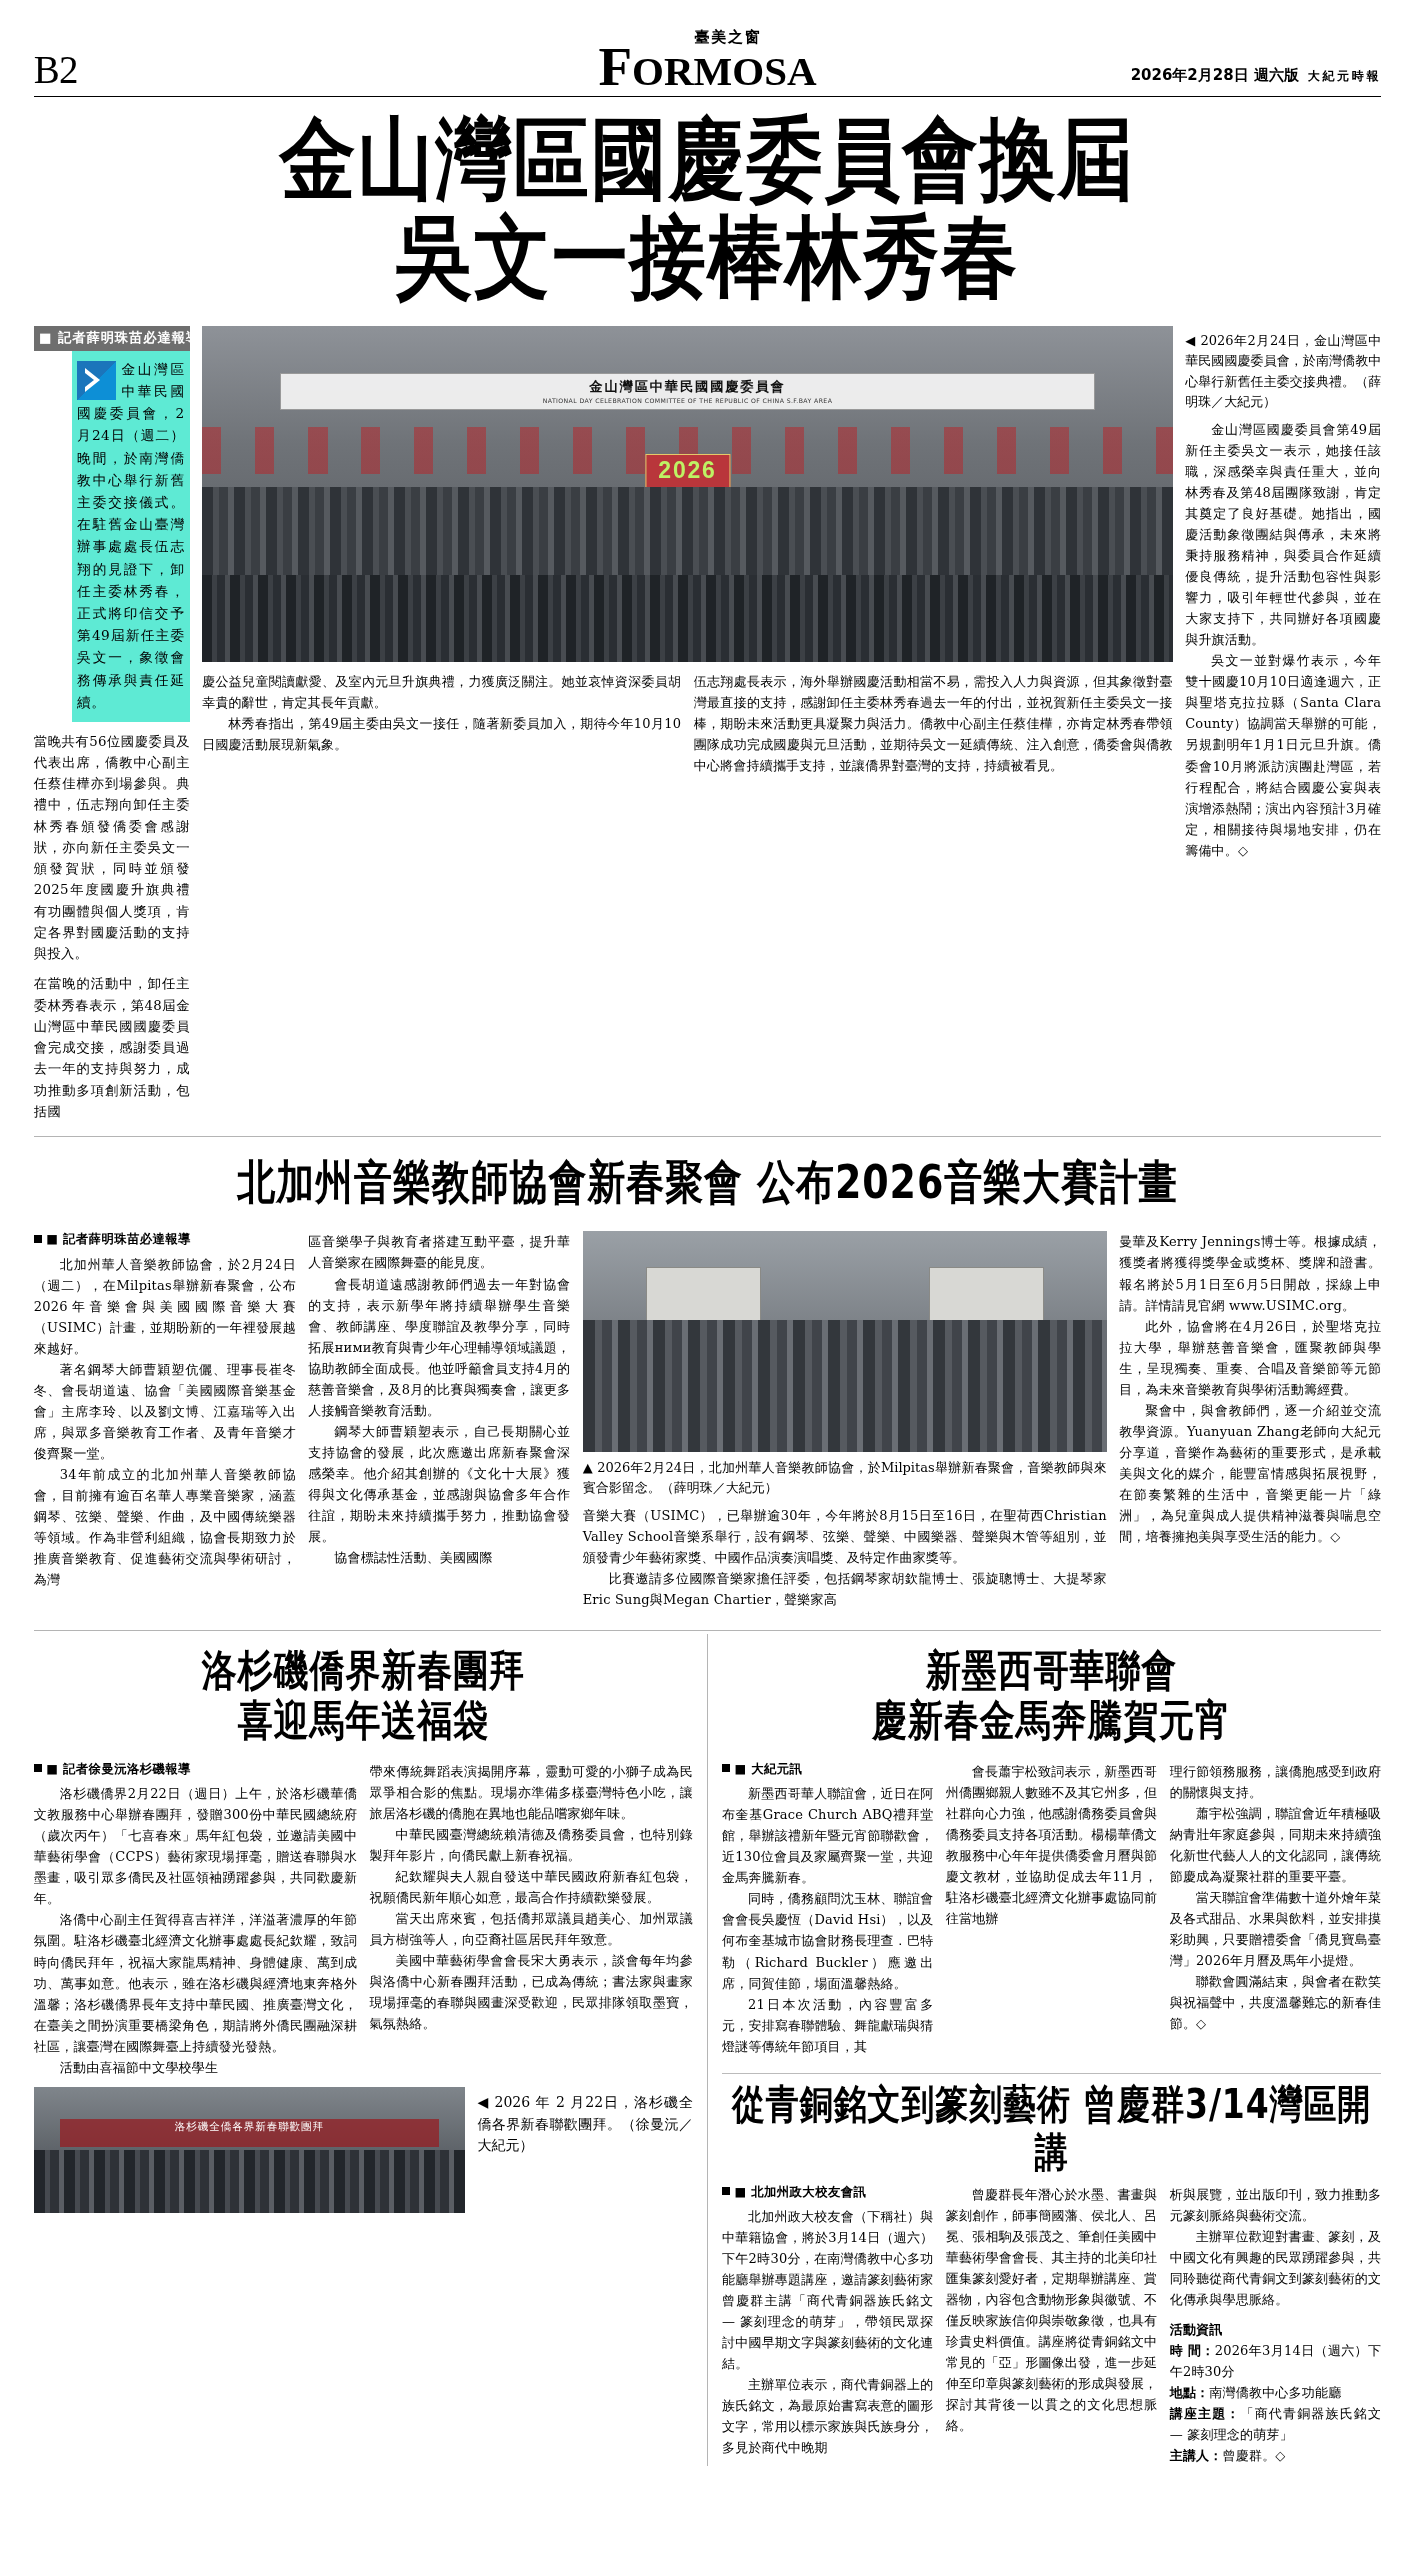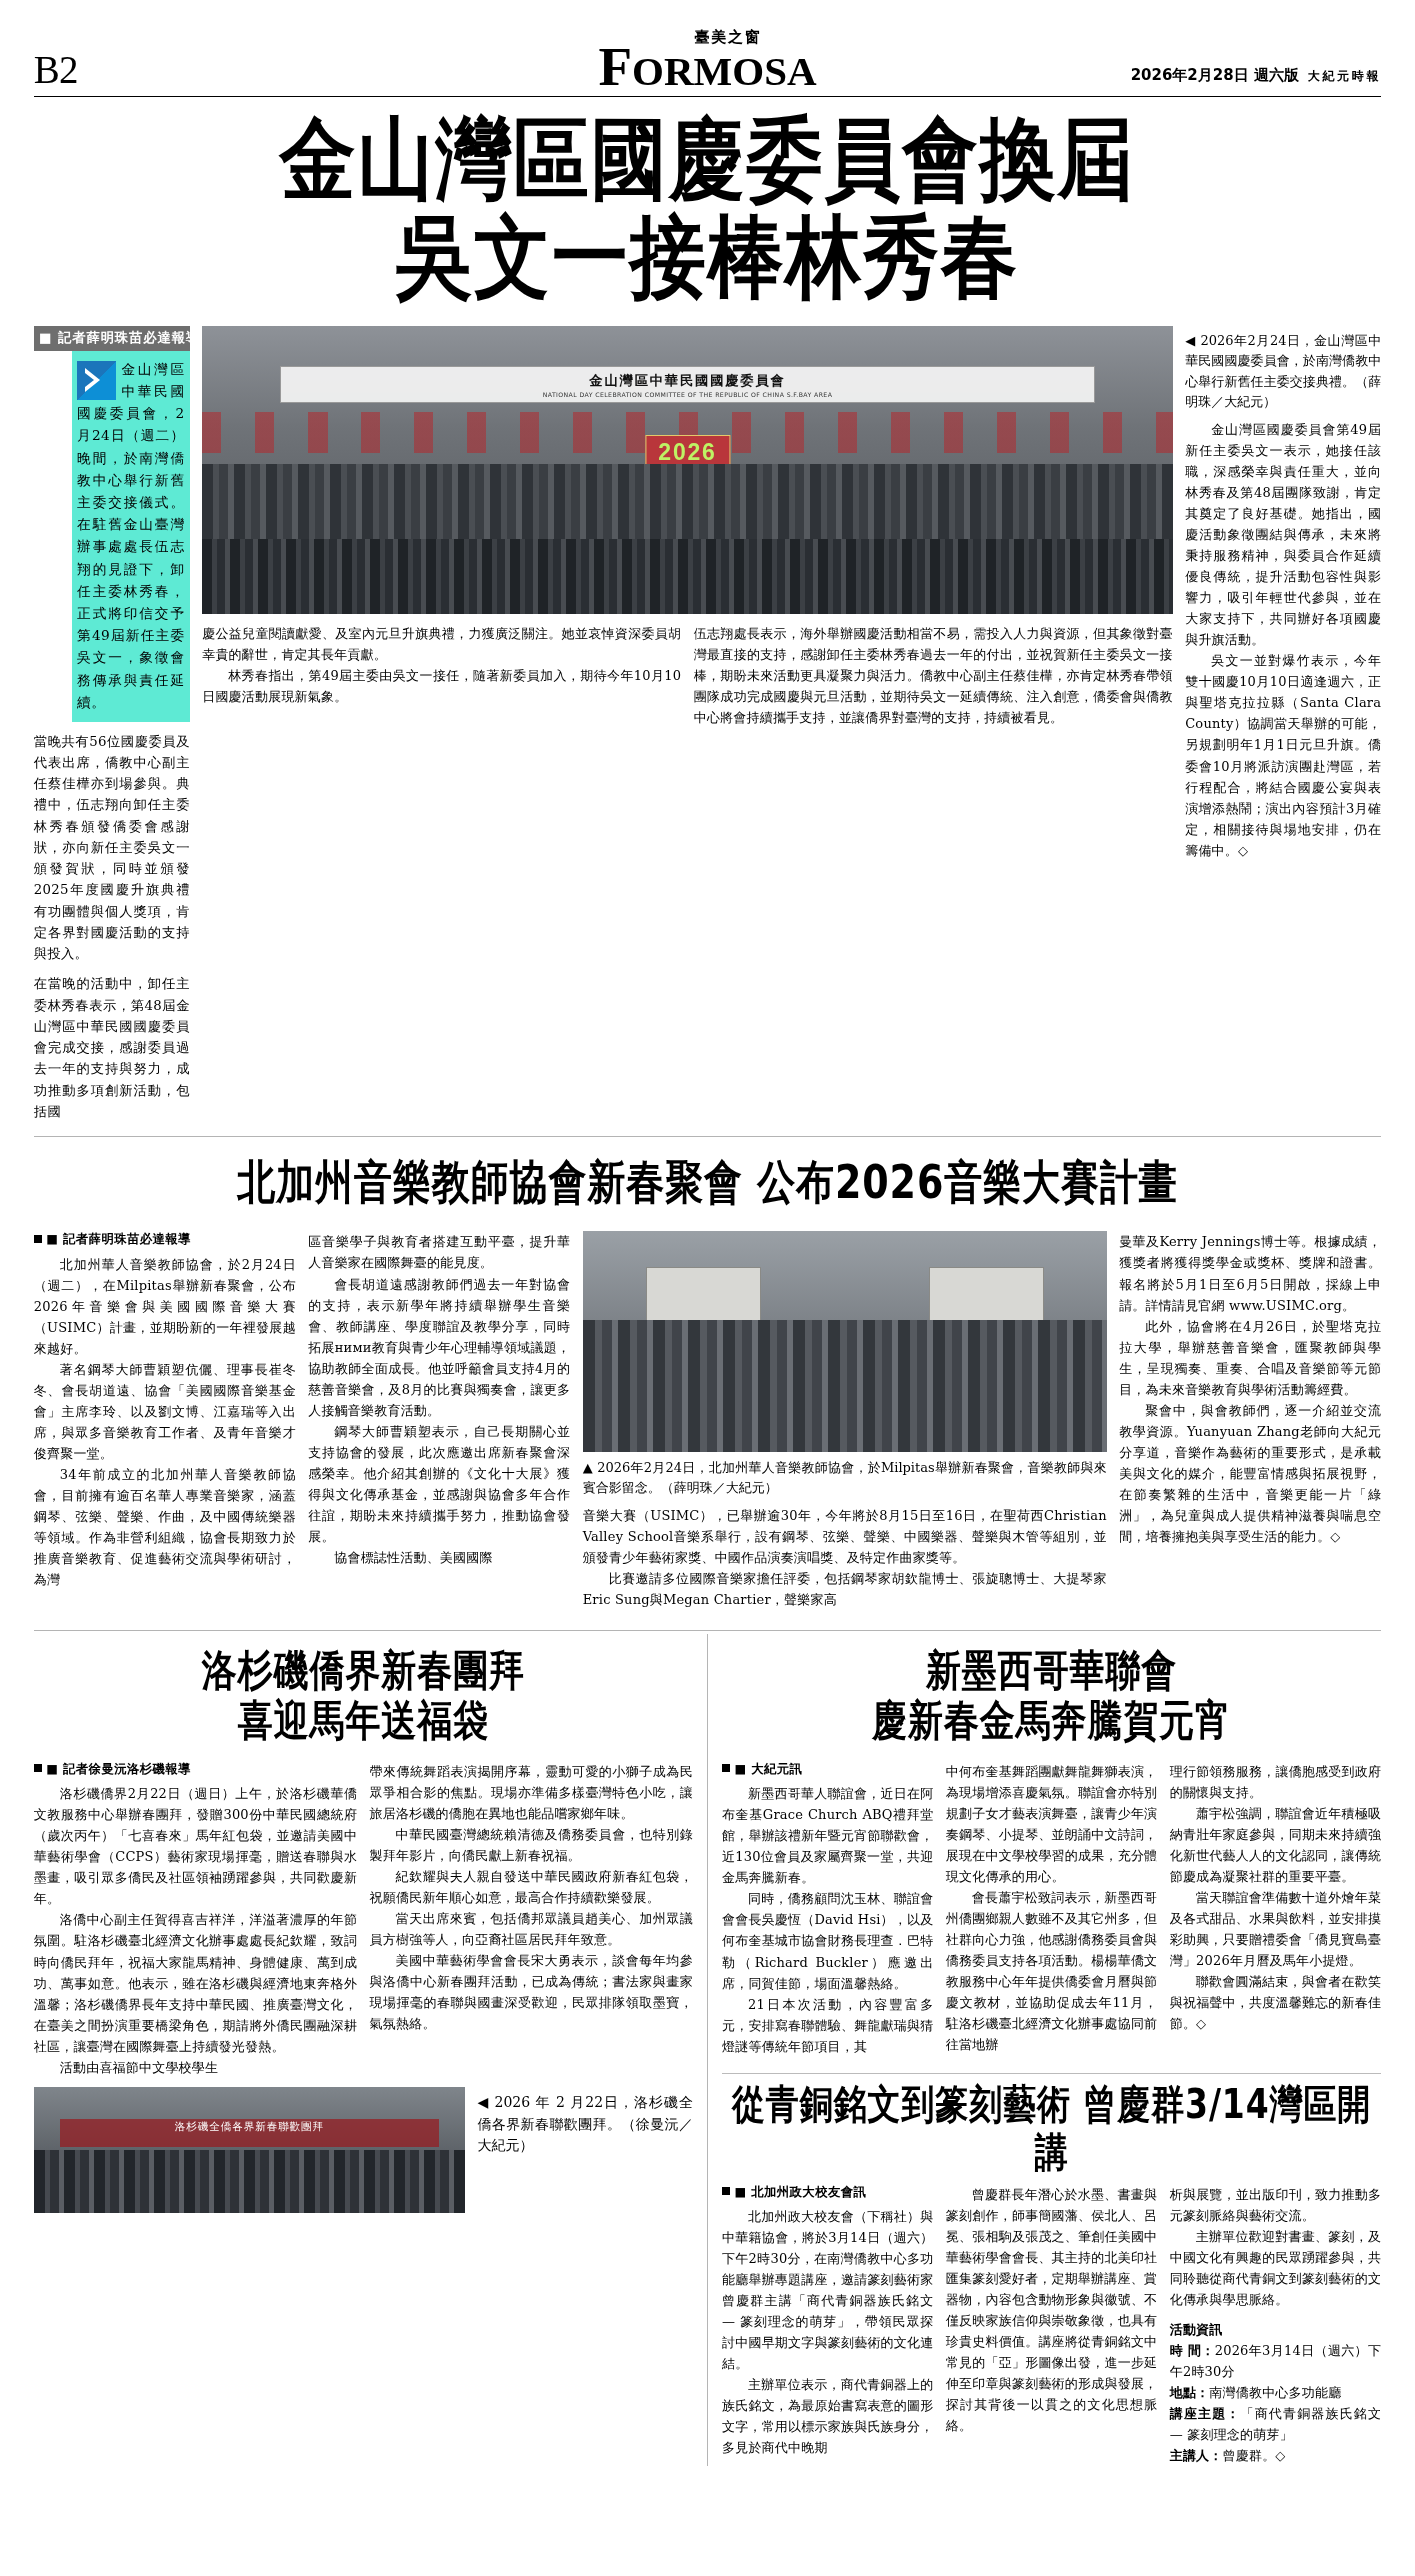--- a/index.html
+++ b/index.html
@@ -174,21 +174,21 @@
       <div class="byline-bar">■ 記者薛明珠苗必達報導</div>
       <div class="lead-box">
         <div class="arrow-logo"></div>
         <p>金山灣區中華民國國慶委員會，2月24日（週二）晚間，於南灣僑教中心舉行新舊主委交接儀式。在駐舊金山臺灣辦事處處長伍志翔的見證下，卸任主委林秀春，正式將印信交予第49屆新任主委吳文一，象徵會務傳承與責任延續。</p>
       </div>
       <p class="body-text">當晚共有56位國慶委員及代表出席，僑教中心副主任蔡佳樺亦到場參與。典禮中，伍志翔向卸任主委林秀春頒發僑委會感謝狀，亦向新任主委吳文一頒發賀狀，同時並頒發2025年度國慶升旗典禮有功團體與個人獎項，肯定各界對國慶活動的支持與投入。</p>
       <p class="body-text">在當晚的活動中，卸任主委林秀春表示，第48屆金山灣區中華民國國慶委員會完成交接，感謝委員過去一年的支持與努力，成功推動多項創新活動，包括國</p>
     </div>
 
     <div class="col-mid">
-      <div class="photo" style="height:288px;">
+      <div class="photo" style="height:336px;">
         <div class="flags"></div>
         <div class="banner">
           <span class="bt">金山灣區中華民國國慶委員會</span>
           <span class="bs">NATIONAL DAY CELEBRATION COMMITTEE OF THE REPUBLIC OF CHINA S.F.BAY AREA</span>
         </div>
         <div class="yearplate">2026</div>
         <div class="crowd"></div>
         <div class="crowd2"></div>
       </div>
       <div class="cols" style="padding:8.8px 0 0 0;">
@@ -290,21 +290,20 @@
         <span>慶新春金馬奔騰賀元宵</span>
       </div>
       <div class="cols" style="padding:0;">
         <div>
           <div class="tag"><span class="sq"></span><span>■ 大紀元訊</span></div>
           <p class="t">新墨西哥華人聯誼會，近日在阿布奎基Grace Church ABQ禮拜堂館，舉辦該禮新年暨元宵節聯歡會，近130位會員及家屬齊聚一堂，共迎金馬奔騰新春。</p>
           <p class="t">同時，僑務顧問沈玉林、聯誼會會會長吳慶恆（David Hsi），以及何布奎基城市協會財務長理查．巴特勒（Richard Buckler）應邀出席，同賀佳節，場面溫馨熱絡。</p>
           <p class="t">21日本次活動，內容豐富多元，安排寫春聯體驗、舞龍獻瑞與猜燈謎等傳統年節項目，其</p>
         </div>
         <div>
-          <p class="t ni">中何布奎基舞蹈團獻舞龍舞獅表演，為現場增添喜慶氣氛。聯誼會亦特別規劃子女才藝表演舞臺，讓青少年演奏鋼琴、小提琴、並朗誦中文詩詞，展現在中文學校學習的成果，充分體現文化傳承的用心。</p>
           <p class="t">會長蕭宇松致詞表示，新墨西哥州僑團鄉親人數雖不及其它州多，但社群向心力強，他感謝僑務委員會與僑務委員支持各項活動。楊楊華僑文教服務中心年年提供僑委會月曆與節慶文教材，並協助促成去年11月，駐洛杉磯臺北經濟文化辦事處協同前往當地辦</p>
         </div>
         <div>
           <p class="t ni">理行節領務服務，讓僑胞感受到政府的關懷與支持。</p>
           <p class="t">蕭宇松強調，聯誼會近年積極吸納青壯年家庭參與，同期未來持續強化新世代藝人人的文化認同，讓傳統節慶成為凝聚社群的重要平臺。</p>
           <p class="t">當天聯誼會準備數十道外燴年菜及各式甜品、水果與飲料，並安排摸彩助興，只要贈禮委會「僑見寶島臺灣」2026年月曆及馬年小提燈。</p>
           <p class="t">聯歡會圓滿結束，與會者在歡笑與祝福聲中，共度溫馨難忘的新春佳節。◇</p>
         </div>
       </div>
 

